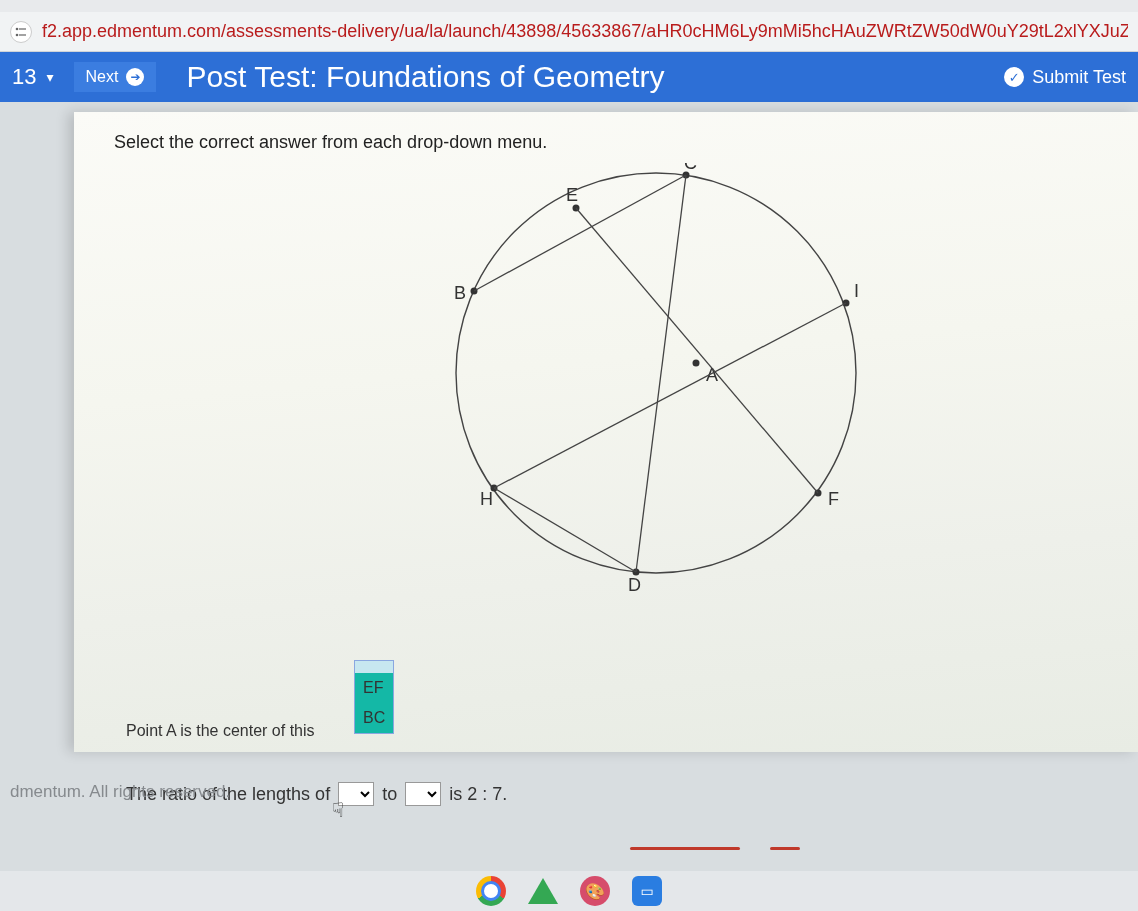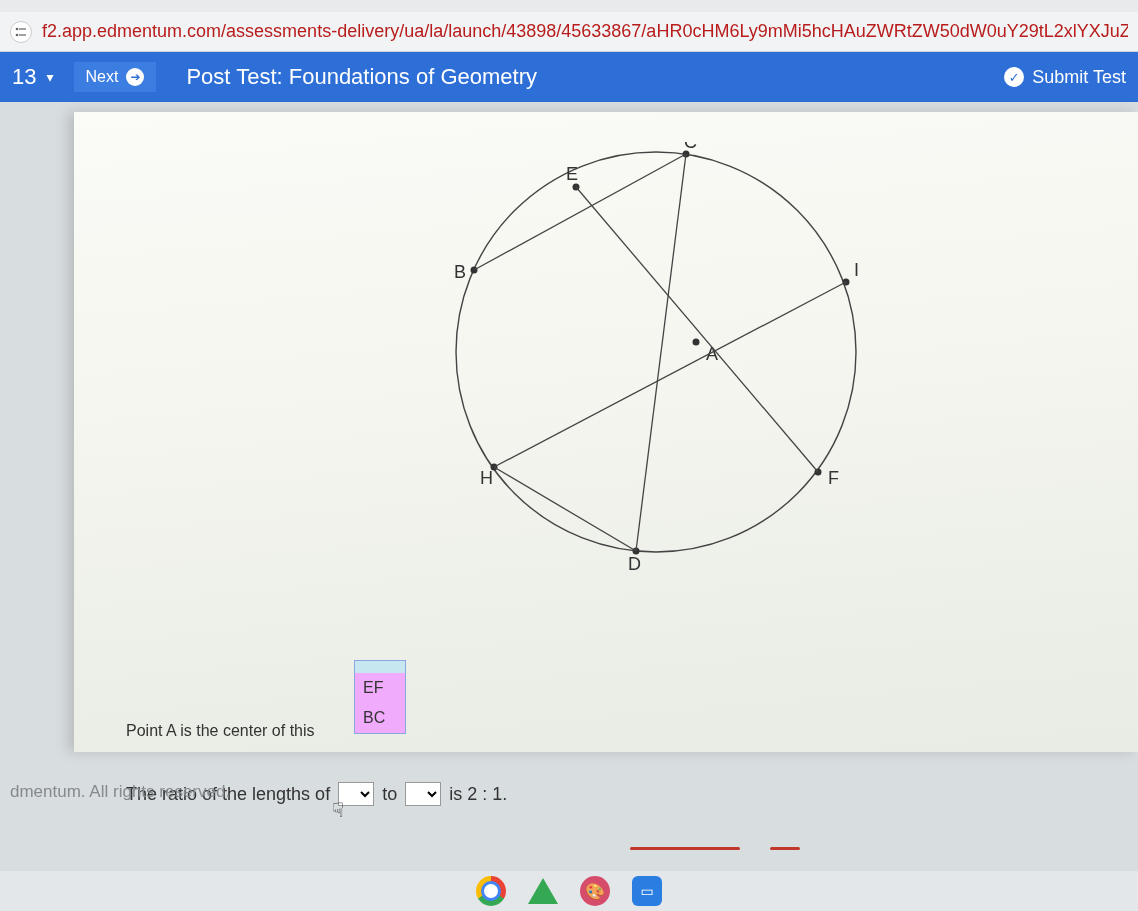--- a/index.html
+++ b/index.html
@@ -26,21 +26,21 @@
   .chev-down { display:inline-block; transform: rotate(0deg); font-size: 14px; }
   .next-btn {
     background: #3b7de0; color: #fff; border: none; padding: 6px 12px;
     font-size: 16px; display: flex; gap: 8px; margin-right: 30px;
     cursor: pointer;
   }
   .next-arrow {
     width: 18px; height: 18px; border-radius: 50%; background: #fff; color: #2d6fd6;
     display: inline-flex; align-items: center; justify-content: center; font-size: 12px;
   }
-  .test-title { font-size: 22px; flex: 1; }
+  .test-title { font-size: 30px; flex: 1; }
   .submit-btn {
     background: transparent; color: #fff; border: none; font-size: 18px;
     display: flex; align-items: center; gap: 8px; cursor: pointer;
   }
   .check-circle {
     width: 20px; height: 20px; border-radius: 50%; background: #fff; color: #2d6fd6;
     display: inline-flex; align-items: center; justify-content: center; font-size: 13px;
   }
 
   .content-wrap {
@@ -54,22 +54,22 @@
     padding: 20px 40px;
   }
   .instruction { font-size: 18px; color: #222; margin-bottom: 10px; }
 
   .diagram-box {
     position: relative; width: 700px; height: 430px; margin: 10px auto 10px auto;
   }
   .diagram-box svg { position: absolute; left: 0; top: 0; }
 
   .dropdown-open {
-    position: absolute; left: 354px; top: 558px; width: 52px;
-    border: 1px solid #8aa7e0; background: #f0abfc;
+    position: absolute; left: 354px; top: 558px; width: 40px;
+    border: 1px solid #8aa7e0; background: #14b8a6;
   }
   .dropdown-open .dd-opt {
     padding: 6px 8px; font-size: 16px; color: #333; cursor: pointer;
   }
   .dropdown-open .dd-opt.sel { background: #c7e7f0; }
 
   .line1 {
     position: absolute; left: 126px; top: 620px; font-size: 16px; color: #333;
     display: flex; align-items: center; gap: 4px;
   }
@@ -134,20 +134,21 @@
   </button>
   <div class="test-title">Post Test: Foundations of Geometry</div>
   <button class="submit-btn">
     <span class="check-circle">✓</span>
     <span>Submit Test</span>
   </button>
 </div>
 
 <div class="content-wrap">
   <div class="paper">
+    <div class="instruction">Select the correct answer from each drop-down menu.</div>
 
     <div class="diagram-box">
       <svg width="700" height="430" viewBox="0 0 700 430">
         <circle cx="400" cy="210" r="200" fill="none" stroke="#444" stroke-width="1.4"></circle>
 
         <circle cx="440" cy="200" r="3.5" fill="#333"></circle>
         <text x="450" y="218" font-size="18" fill="#333">A</text>
 
         <circle cx="430" cy="12" r="3.5" fill="#333"></circle>
         <text x="428" y="6" font-size="18" fill="#333">C</text>
@@ -187,21 +188,21 @@
 
   <div class="line1">
     <span>Point A is the center of this</span>
   </div>
 
   <div class="line2">
     <span>The ratio of the lengths of</span>
     <select class="small"></select>
     <span>to</span>
     <select class="small"></select>
-    <span>is 2 : 1.</span>
+    <span>is 2 : 7.</span>
   </div>
 
   <div class="cursor-icon">☟</div>
 
   <div class="red-under1"></div>
   <div class="red-under2"></div>
 
   <div class="footer-text">dmentum. All rights reserved.</div>
 </div>
 

